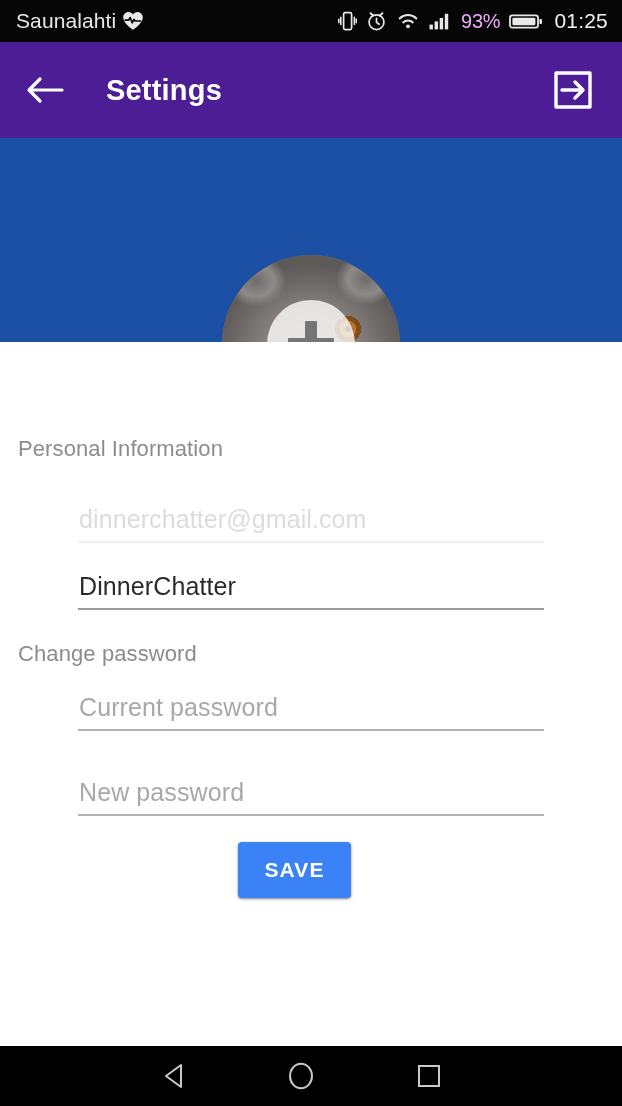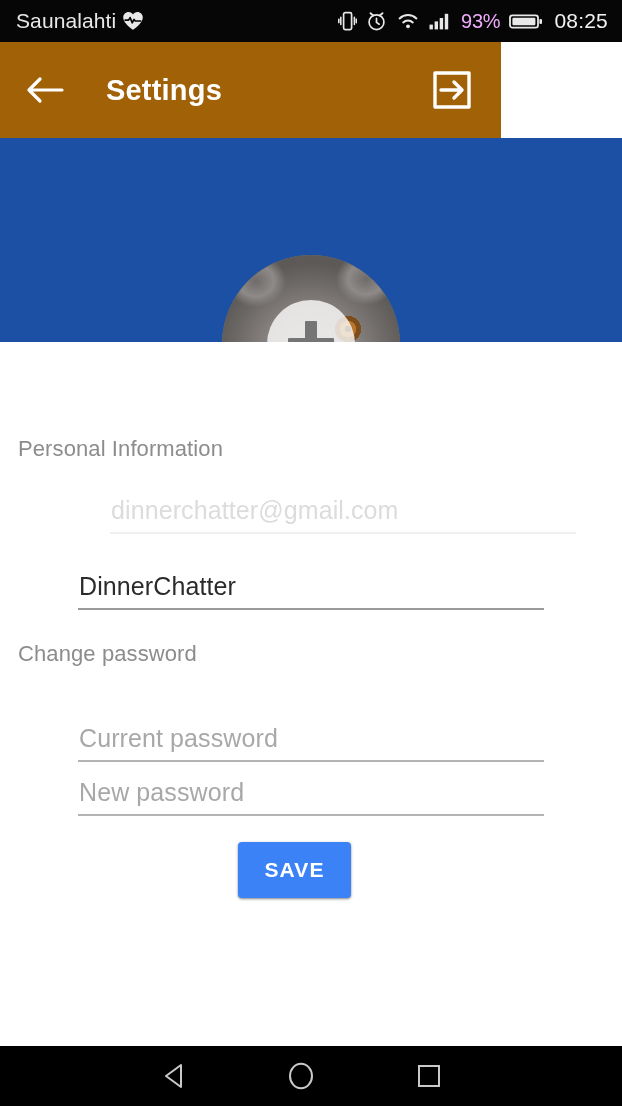--- a/index.html
+++ b/index.html
@@ -57,23 +57,23 @@
     color: #f2f2f2;
     font-size: 21px;
     letter-spacing: 0.2px;
     margin-left: 2px;
   }
 
   
   #toolbar {
     position: absolute;
     top: 42px; left: 0;
-    width: 501px;
+    width: 622px;
     height: 96px;
-    background: #a16207;
+    background: #4c1d95;
     display: flex;
     align-items: center;
   }
   #back-button {
     width: 62px; height: 62px;
     margin-left: 14px;
     display: flex; align-items: center; justify-content: center;
     cursor: pointer;
   }
   #page-title {
@@ -194,29 +194,29 @@
     font-size: 25px;
     letter-spacing: 0.1px;
     white-space: nowrap;
   }
   .field-line {
     position: absolute;
     left: 0; bottom: 0;
     width: 466px;
     height: 2px;
   }
-  #field-email { top: 140px; margin-left: 32px; }
+  #field-email { top: 149px; }
   #field-email .field-text { color: #dddcdc; }
   #field-email .field-line { background: #f0f0f0; }
 
   #field-username { top: 216px; }
   #field-username .field-text { color: #2b2b2b; }
   #field-username .field-line { background: #9a9a9a; }
 
-  #field-current-password { top: 368px; }
+  #field-current-password { top: 337px; }
   #field-current-password .field-text { color: #a8a8a8; }
   #field-current-password .field-line { background: #b3b3b3; }
 
   #field-new-password { top: 422px; }
   #field-new-password .field-text { color: #a8a8a8; }
   #field-new-password .field-line { background: #b3b3b3; }
 
   #save-button {
     position: absolute;
     left: 238px;
@@ -287,21 +287,21 @@
         <rect x="5.6" y="10.4" width="3.4" height="8" fill="#e8e8e8"></rect>
         <rect x="10.7" y="7" width="3.4" height="11.4" fill="#e8e8e8"></rect>
         <rect x="15.8" y="2.8" width="3.4" height="15.6" fill="#e8e8e8"></rect>
       </svg>
       <span id="battery-pct">93%</span>
       <svg class="sb-icon" width="34" height="20" viewBox="0 0 34 20">
         <rect x="1" y="4.4" width="28" height="12.2" rx="2.4" stroke="#e8e8e8" stroke-width="1.8" fill="none"></rect>
         <rect x="3.4" y="6.8" width="23" height="7.4" rx="1.2" fill="#e8e8e8"></rect>
         <rect x="30.4" y="8" width="2.6" height="5" rx="1" fill="#e8e8e8"></rect>
       </svg>
-      <span id="clock-label">08:25</span>
+      <span id="clock-label">01:25</span>
     </div>
   </div>
 
   <div id="toolbar">
     <div id="back-button">
       <svg width="40" height="34" viewBox="0 0 40 34">
         <path d="M37 17H4M15 6 4 17l11 11" stroke="#ffffff" stroke-width="3.2" fill="none" stroke-linecap="round" stroke-linejoin="round"></path>
       </svg>
     </div>
     <span id="page-title">Settings</span>

